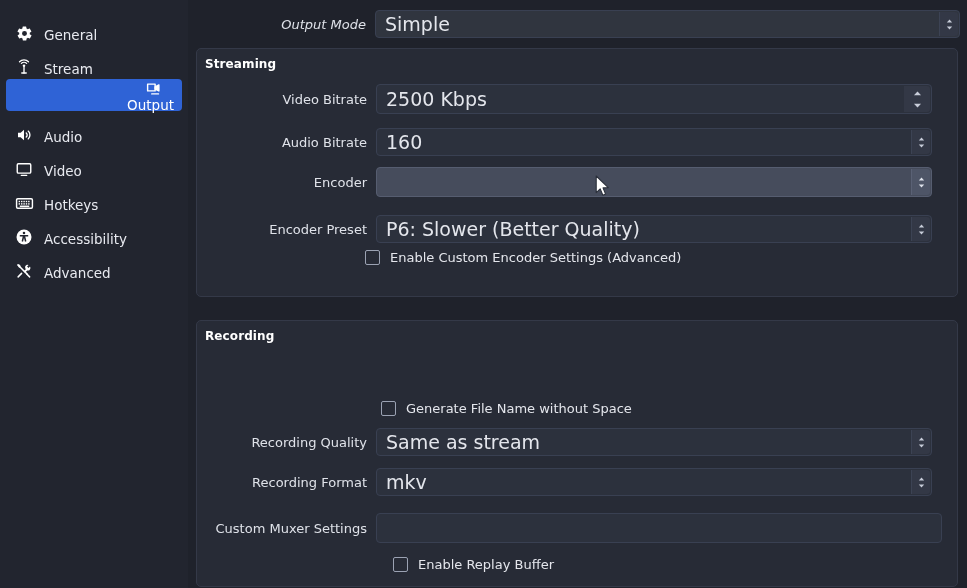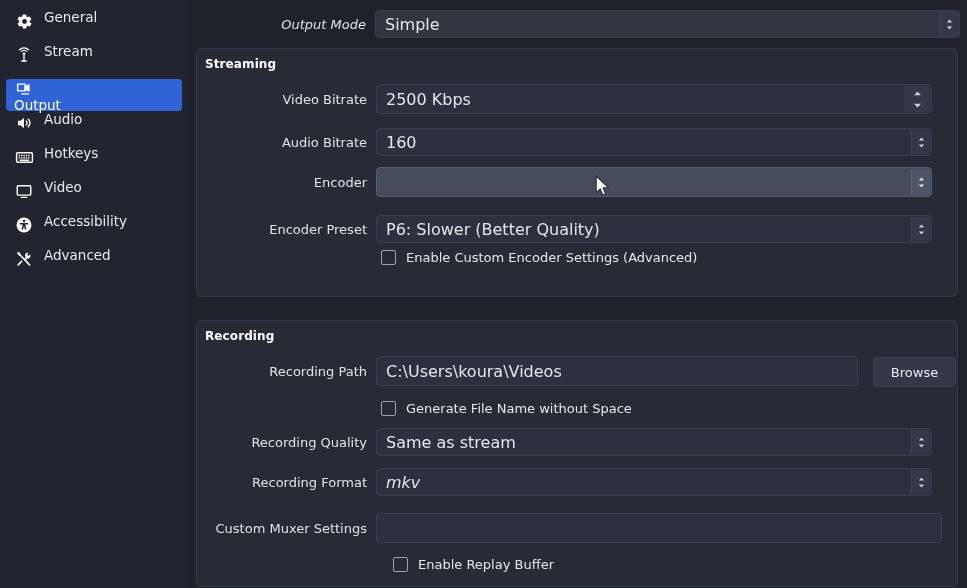--- a/index.html
+++ b/index.html
@@ -23,21 +23,21 @@
     position: absolute;
     left: 0; top: 0;
     width: 188px;
     height: 588px;
     background: #22252f;
     padding-top: 9px;
   }
 
   .nav-item {
     display: flex;
-    align-items: flex-start;
+    align-items: flex-end;
     height: 32px;
     margin: 2px 6px;
     padding: 0 8px;
     border-radius: 4px;
     color: #e8eaf0;
     font-size: 13.5px;
     cursor: pointer;
     user-select: none;
   }
   .nav-item.selected {
@@ -128,21 +128,21 @@
   
   .field {
     height: 28px;
     background: #2c313d;
     border: 1px solid #394052;
     border-radius: 4px;
     display: flex;
     align-items: center;
     position: relative;
     color: #e4e6ec;
-    font-size: 16px;
+    font-size: 19px;
   }
   .field .val {
     padding-left: 9px;
     white-space: nowrap;
     overflow: hidden;
   }
   .field.hovered {
     background: #464c5c;
     border-color: #565d70;
   }
@@ -269,20 +269,30 @@
 
   <div class="nav-item">
     <span class="nav-icon">
       <svg width="18" height="18" viewBox="0 0 24 24">
         <path d="M4 9v6h3.5L12 19V5L7.5 9H4z" fill="#ffffff"></path>
         <path d="M15 9.3a3.6 3.6 0 010 5.4" fill="none" stroke="#ffffff" stroke-width="1.8" stroke-linecap="round"></path>
         <path d="M17.6 6.8a7 7 0 010 10.4" fill="none" stroke="#ffffff" stroke-width="1.8" stroke-linecap="round"></path>
       </svg>
     </span>
     <span class="nav-label">Audio</span>
+  </div>
+
+  <div class="nav-item">
+    <span class="nav-icon">
+      <svg width="18" height="18" viewBox="0 0 24 24" fill="none" stroke="#ffffff" stroke-width="1.9" stroke-linejoin="round">
+        <rect x="3" y="5" width="18" height="12.5" rx="1.5"></rect>
+        <path d="M8.5 20.5h7" stroke-linecap="round"></path>
+      </svg>
+    </span>
+    <span class="nav-label">Video</span>
   </div>
 
   <div class="nav-item">
     <span class="nav-icon">
       <svg width="19" height="19" viewBox="0 0 24 24">
         <rect x="2" y="6" width="20" height="12" rx="1.5" fill="none" stroke="#ffffff" stroke-width="1.8"></rect>
         <g fill="#ffffff">
           <rect x="4.6" y="8.6" width="1.8" height="1.8"></rect>
           <rect x="7.6" y="8.6" width="1.8" height="1.8"></rect>
           <rect x="10.6" y="8.6" width="1.8" height="1.8"></rect>
@@ -295,30 +305,20 @@
           <rect x="16.6" y="11.6" width="1.8" height="1.8"></rect>
           <rect x="6" y="14.6" width="12" height="1.8"></rect>
         </g>
       </svg>
     </span>
     <span class="nav-label">Hotkeys</span>
   </div>
 
   <div class="nav-item">
     <span class="nav-icon">
-      <svg width="18" height="18" viewBox="0 0 24 24" fill="none" stroke="#ffffff" stroke-width="1.9" stroke-linejoin="round">
-        <rect x="3" y="5" width="18" height="12.5" rx="1.5"></rect>
-        <path d="M8.5 20.5h7" stroke-linecap="round"></path>
-      </svg>
-    </span>
-    <span class="nav-label">Video</span>
-  </div>
-
-  <div class="nav-item">
-    <span class="nav-icon">
       <svg width="18" height="18" viewBox="0 0 24 24">
         <circle cx="12" cy="12" r="10" fill="#ffffff"></circle>
         <g fill="#22252f">
           <circle cx="12" cy="6.6" r="1.7"></circle>
           <path d="M6.4 9.4h11.2v1.9h-3.9l1.5 6.4-1.9.5-1.3-4.8-1.3 4.8-1.9-.5 1.5-6.4H6.4z"></path>
         </g>
       </svg>
     </span>
     <span class="nav-label">Accessibility</span>
   </div>
@@ -410,38 +410,29 @@
           <svg class="arr-sm" viewBox="0 0 10 6">
               <path d="M5 0.6L9 5.2H1z" fill="#c8cdd9"></path>
             </svg>
           <svg class="arr-sm" viewBox="0 0 10 6">
               <path d="M5 5.4L1 0.8h8z" fill="#c8cdd9"></path>
             </svg>
         </span>
       </div>
     </div>
 
-    <div class="check-row" style="left:184px; top:198px;">
+    <div class="check-row" style="left:168px; top:198px;">
       <span class="checkbox"></span>
       <span class="check-label">Enable Custom Encoder Settings (Advanced)</span>
     </div>
   </div>
 
   <div class="groupbox" id="group-recording">
     <div class="group-title">Recording</div>
 
-    <div class="form-row" style="top:36px;">
-      <div class="row-label">Recording Path</div>
-      <div class="field plain" style="width:482px; height:30px;">
-        <span class="val">C:\Users\koura\Videos</span>
-      </div>
-      <div id="browse-button" style="left:676px; top:0;">
-        <span>Browse</span>
-      </div>
-    </div>
 
     <div class="check-row" style="left:184px; top:77px;">
       <span class="checkbox"></span>
       <span class="check-label">Generate File Name without Space</span>
     </div>
 
     <div class="form-row" style="top:107px;">
       <div class="row-label">Recording Quality</div>
       <div class="field" style="width:556px;">
         <span class="val">Same as stream</span>
@@ -451,21 +442,21 @@
             </svg>
           <svg class="arr-sm" viewBox="0 0 10 6">
               <path d="M5 5.4L1 0.8h8z" fill="#c8cdd9"></path>
             </svg>
         </span>
       </div>
     </div>
 
     <div class="form-row" style="top:147px;">
       <div class="row-label">Recording Format</div>
-      <div class="field" style="width:556px;font-style:italic;">
+      <div class="field" style="width:556px;">
         <span class="val">mkv</span>
         <span class="spin-narrow">
           <svg class="arr-sm" viewBox="0 0 10 6">
               <path d="M5 0.6L9 5.2H1z" fill="#c8cdd9"></path>
             </svg>
           <svg class="arr-sm" viewBox="0 0 10 6">
               <path d="M5 5.4L1 0.8h8z" fill="#c8cdd9"></path>
             </svg>
         </span>
       </div>

